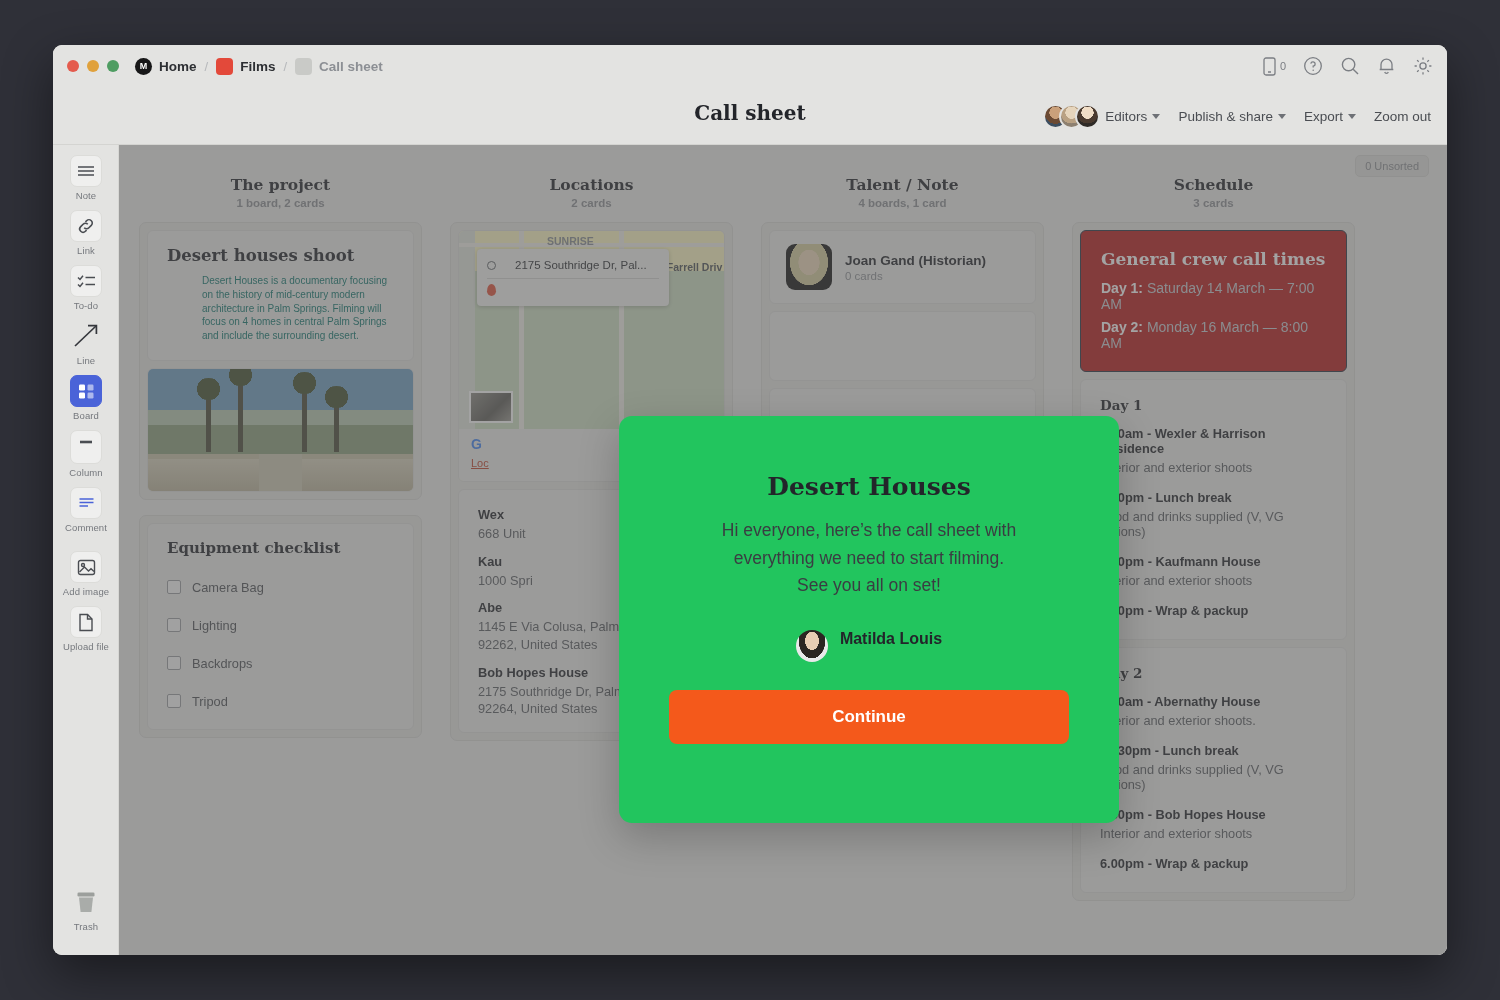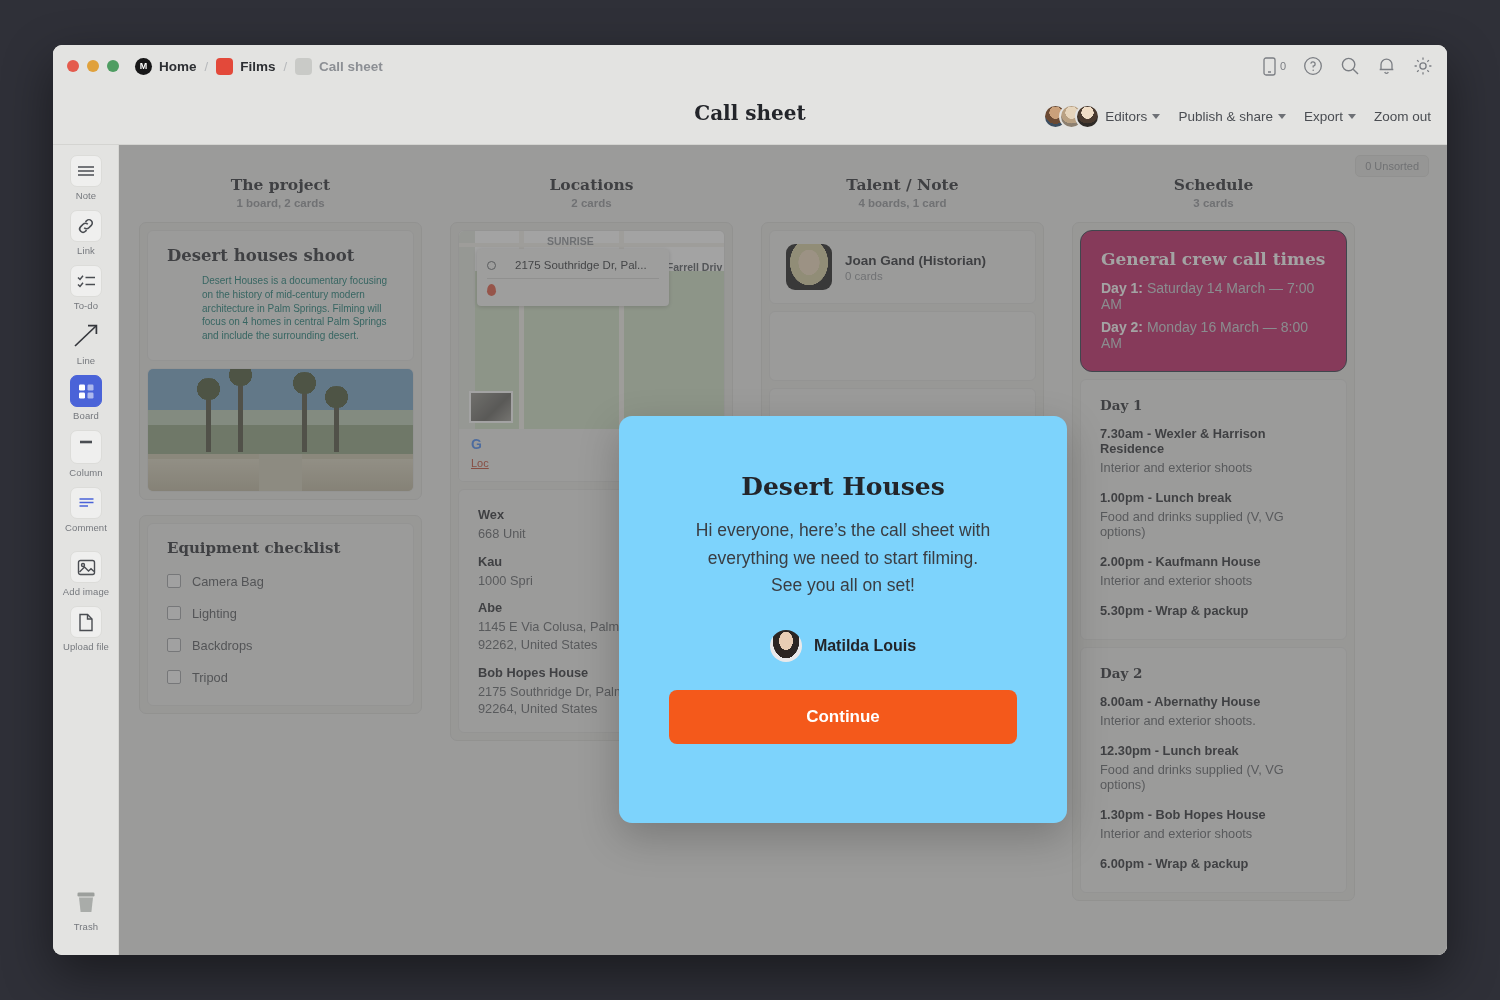--- a/index.html
+++ b/index.html
@@ -170,28 +170,28 @@
     background: #cfc9b4;
   }
 
   .person-row { display: flex; align-items: center; gap: 13px; padding: 13px 16px; }
   .person-av { width: 46px; height: 46px; border-radius: 9px; background-size: cover; flex: 0 0 46px; }
   .pa-sonya { background: radial-gradient(ellipse at 50% 38%, #e7c5ae 0 36%, #3a2a22 37% 66%, #5d6b5a 67% 100%); }
   .pa-joan  { background: radial-gradient(ellipse at 50% 40%, #f0d9bb 0 32%, #d8cf9e 33% 58%, #141414 59% 100%); }
   .person-name { font-size: 13.5px; font-weight: 700; color: #23252a; }
   .person-sub { font-size: 11.5px; color: #8e9196; margin-top: 2px; }
 
-  .check-row { display: flex; align-items: center; gap: 11px; margin-top: 17px; }
+  .check-row { display: flex; align-items: center; gap: 11px; margin-top: 23px; }
   .checkbox { width: 14px; height: 14px; border: 1px solid #9b9ea3; border-radius: 2px; background: #fbfbfa; flex: 0 0 14px; }
   .check-lbl { font-size: 12.8px; color: #4e5156; }
 
   
   .map {
     height: 250px; position: relative; overflow: hidden;
-    background: #ffffff;
+    background: #fef9c3;
   }
   .map-green { position: absolute; background: #cfe0c4; }
   .map-road { position: absolute; background: #f4f2ec; }
   .map-search {
     position: absolute; left: 18px; top: 18px;
     width: 192px; background: #f3f3f1;
     border-radius: 4px; box-shadow: 0 1px 4px rgba(0,0,0,.22);
     padding: 8px 10px;
     font-size: 11.5px; color: #2d2f33;
   }
@@ -213,22 +213,22 @@
   }
   .g-logo { font-size: 14px; font-weight: 700; color: #4285f4; }
   .map-link { font-size: 11px; color: #c0432c; text-decoration: underline; margin-top: 5px; display: inline-block; }
 
   .addr-block { margin-bottom: 11px; }
   .addr-name { font-size: 12.8px; font-weight: 700; color: #23252a; }
   .addr-text { font-size: 12.8px; color: #5a5d62; line-height: 1.38; margin-top: 3px; }
 
   
   .sched-dark {
-    background: #be185d; color: #e9ecef;
-    border-radius: 12px; margin: 7px; padding: 18px 20px 20px;
+    background: #b91c1c; color: #e9ecef;
+    border-radius: 6px; margin: 7px; padding: 18px 20px 20px;
     border: 1px solid #253141;
   }
   .sched-dark h3 { font-family: "DejaVu Serif", serif; font-size: 17px; font-weight: 700; margin-bottom: 11px; color: #fff; }
   .sched-dark p { font-size: 14px; color: #c8ccd2; margin-top: 7px; }
   .sched-dark b { color: #fff; }
 
   .day-h { font-family: "DejaVu Serif", serif; font-weight: 700; font-size: 13.5px; color: #23252a; margin-bottom: 13px; }
   .slot { margin-bottom: 15px; }
   .slot-t { font-size: 12.8px; font-weight: 700; color: #23252a; }
   .slot-d { font-size: 12.8px; color: #5a5d62; margin-top: 4px; }
@@ -237,35 +237,35 @@
   .crew-mail { font-size: 12.4px; color: #c0432c; text-decoration: underline; display: inline-block; margin-top: 2px; }
 
   
   #overlay {
     position: absolute; left: 0; top: 0; right: 0; bottom: 0;
     background: rgba(88,88,88,.55);
     z-index: 40;
   }
   #modal {
     position: absolute; left: 500px; top: 271px;
-    width: 448px; height: 407px;
-    background: #7dd3fc; border-radius: 13px;
+    width: 500px; height: 407px;
+    background: #22c55e; border-radius: 13px;
     z-index: 50;
     padding: 56px 50px 44px;
     text-align: center;
     box-shadow: 0 14px 40px rgba(0,0,0,.22);
   }
   #modal-title {
     font-family: "DejaVu Serif", serif;
     font-size: 25px; font-weight: 700; color: #23252a;
   }
   #modal-body {
     margin-top: 16px; font-size: 17.5px; line-height: 1.58; color: #3a3d42;
   }
-  #modal-author { display: flex; align-items: center; justify-content: center; gap: 12px; margin-top: 30px; }
+  #modal-author { display: flex; align-items: flex-start; justify-content: center; gap: 12px; margin-top: 30px; }
   #modal-av {
     width: 32px; height: 32px; border-radius: 50%;
     background: radial-gradient(ellipse at 50% 34%, #e8cdb4 0 30%, #2b2522 31% 58%, #e9e9ea 59% 100%);
   }
   #modal-author-name { font-size: 16px; font-weight: 700; color: #23252a; }
   #continue-btn {
     margin-top: 28px; width: 100%; height: 54px;
     background: #f4591b; color: #fff;
     border: none; border-radius: 8px;
     font-family: "Liberation Sans", sans-serif;

